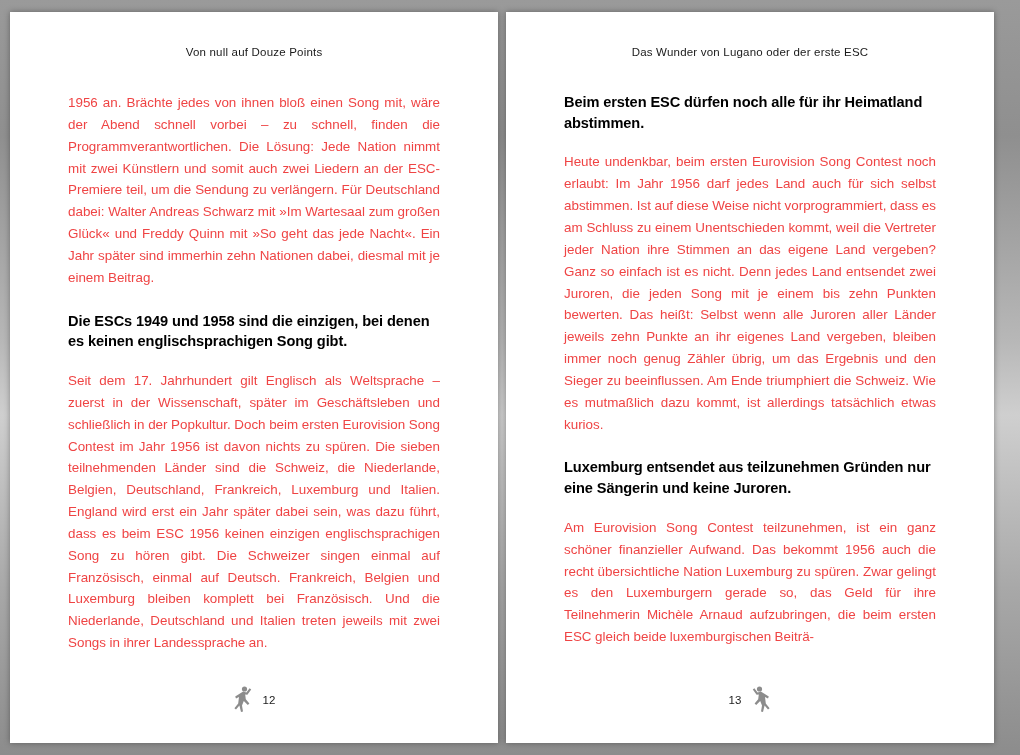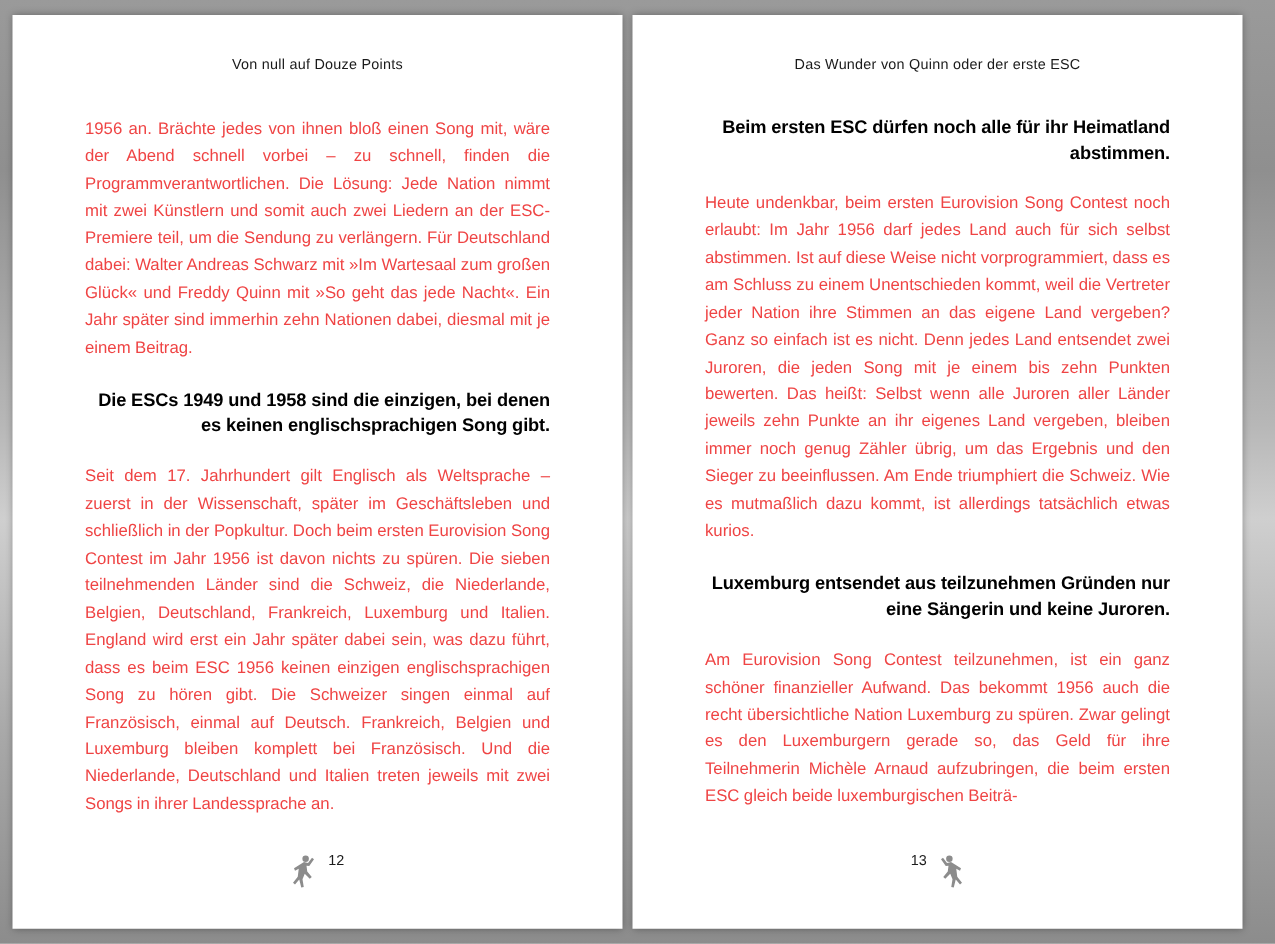--- a/index.html
+++ b/index.html
@@ -54,35 +54,36 @@
     color: #ef4444;
     margin: 0 0 16px 0;
     hyphens: auto;
     -webkit-hyphens: auto;
     word-spacing: -0.2px;
   }
   h2.subhead {
     font-size: 14.6px;
     line-height: 1.42;
     font-weight: bold;
-    text-align: right;
+    text-align: left;
     color: #000;
     margin: 22px 0 18px 0;
     letter-spacing: -0.1px;
   }
   h2.subhead.first {
     margin-top: 4px;
   }
   .footer {
     position: absolute;
     bottom: 26px;
     left: 0;
     right: 0;
     height: 34px;
     display: flex;
+    align-items: center;
     justify-content: center;
     gap: 10px;
   }
   .folio {
     font-size: 11.5px;
     color: #1c1c1c;
   }
   .dancer {
     width: 20px;
     height: 30px;
@@ -111,21 +112,21 @@
             <path d="M10.2 6.6 L13.4 7.4 L16.6 3.2 L18.2 4.4 L14.4 9.8 L12.2 9.6 L12.8 14.2 L16.4 18.6 L14.8 20.0 L10.8 16.0 L9.0 20.4 L10.0 26.6 L8.0 27.0 L6.4 20.6 L3.0 24.6 L1.4 23.2 L5.2 18.4 L6.0 12.0 L3.0 13.6 L2.2 11.6 L7.0 8.6 Z"></path>
           </g>
         </svg>
       </span>
       <span class="folio">12</span>
     </div>
   </div>
 
   <div class="page right">
     <div class="page-inner">
-      <div class="running-head">Das Wunder von Quinn oder der erste ESC</div>
+      <div class="running-head">Das Wunder von Lugano oder der erste ESC</div>
       <h2 class="subhead first">Beim ersten ESC dürfen noch alle für ihr Heimatland abstimmen.</h2>
       <p class="body">Heute undenkbar, beim ersten Eurovision Song Contest noch erlaubt: Im Jahr 1956 darf jedes Land auch für sich selbst abstimmen. Ist auf diese Weise nicht vorprogrammiert, dass es am Schluss zu einem Unentschieden kommt, weil die Vertreter jeder Nation ihre Stimmen an das eigene Land vergeben? Ganz so einfach ist es nicht. Denn jedes Land entsendet zwei Juroren, die jeden Song mit je einem bis zehn Punkten bewerten. Das heißt: Selbst wenn alle Juroren aller Länder jeweils zehn Punkte an ihr eigenes Land vergeben, bleiben immer noch genug Zähler übrig, um das Ergebnis und den Sieger zu beeinflussen. Am Ende triumphiert die Schweiz. Wie es mutmaßlich dazu kommt, ist allerdings tatsächlich etwas kurios.</p>
       <h2 class="subhead">Luxemburg entsendet aus teilzunehmen Gründen nur eine Sängerin und keine Juroren.</h2>
       <p class="body">Am Eurovision Song Contest teilzunehmen, ist ein ganz schöner finanzieller Aufwand. Das bekommt 1956 auch die recht übersichtliche Nation Luxemburg zu spüren. Zwar gelingt es den Luxemburgern gerade so, das Geld für ihre Teilnehmerin Michèle Arnaud aufzubringen, die beim ersten ESC gleich beide luxemburgischen Beiträ-</p>
     </div>
     <div class="footer">
       <span class="folio">13</span>
       <span class="dancer">
         <svg viewBox="0 0 20 30" width="20" height="30" aria-hidden="true">
           <g fill="#8c8c8c">

